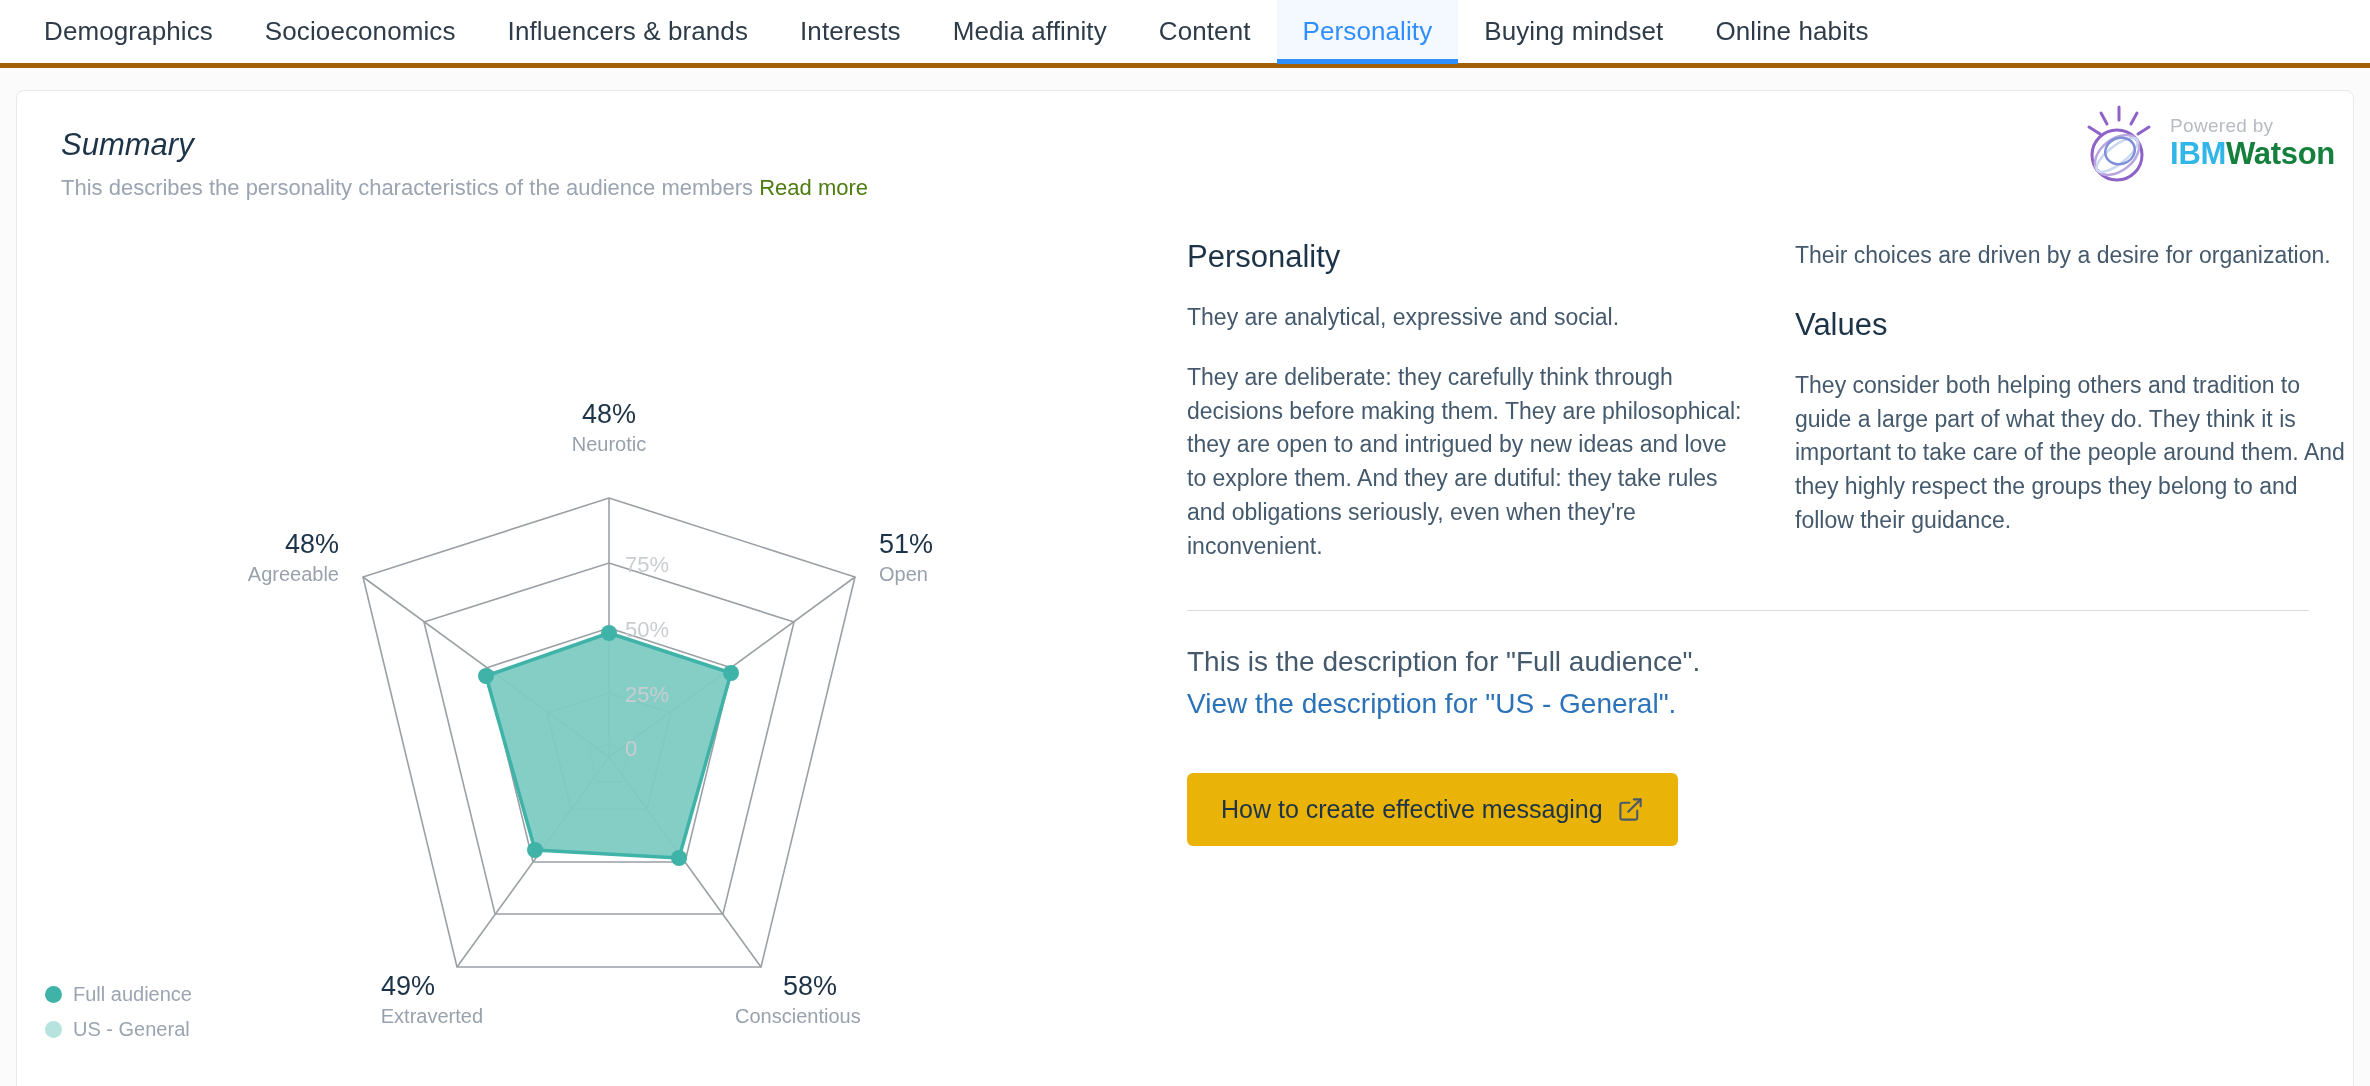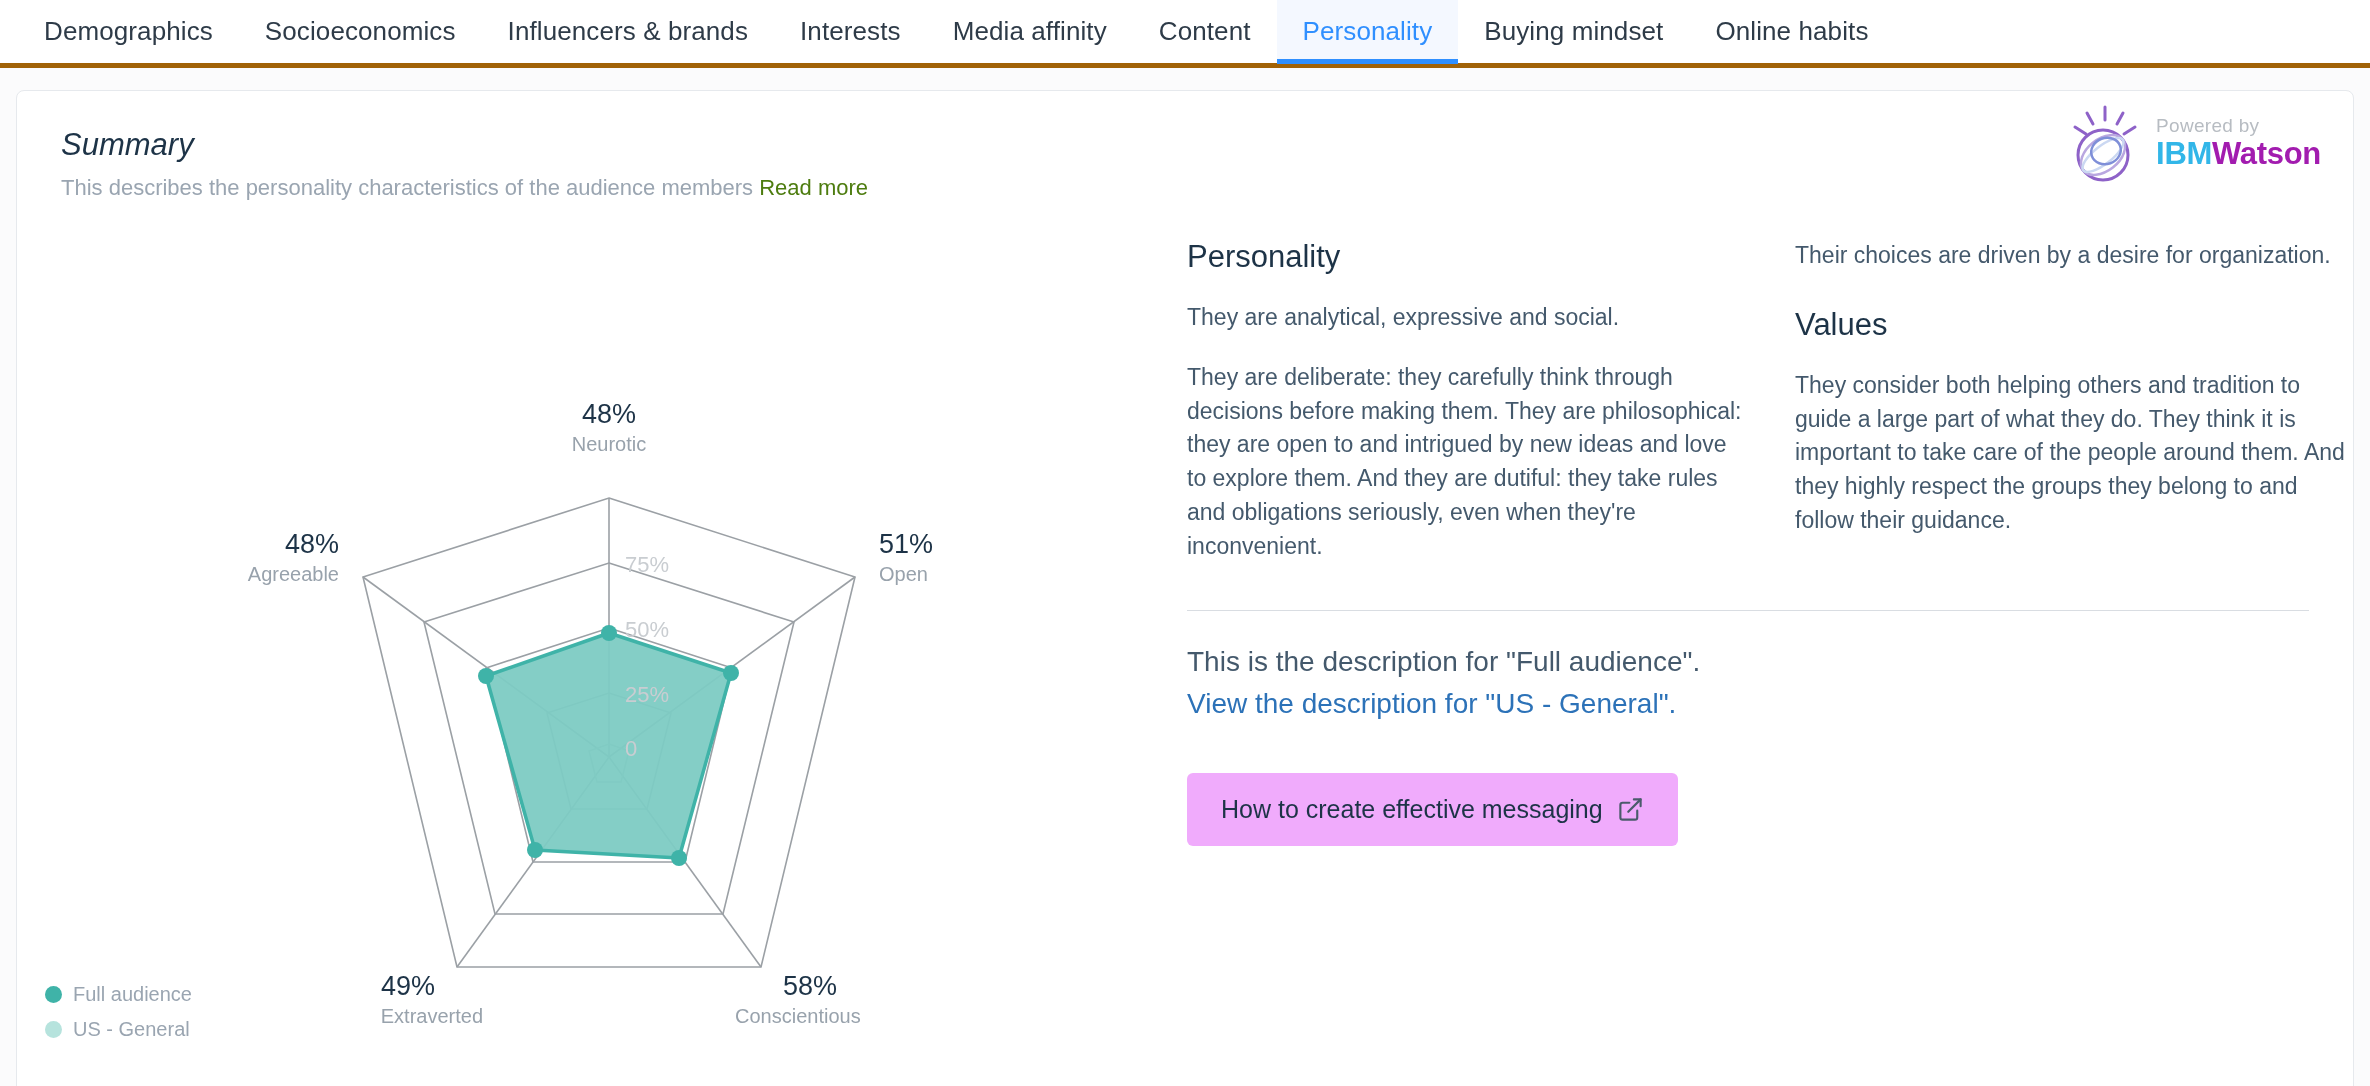--- a/index.html
+++ b/index.html
@@ -71,32 +71,32 @@
   }
   .card-sub .read-more {
     color: #4d7c0f;
     cursor: pointer;
     margin-top: 31px;
   }
 
   
   .watson {
     position: absolute;
-    top: 10px; right: 32px;
+    top: 10px; right: 18px;
     display: flex; align-items: center;
     gap: 8px;
   }
   .watson-text { line-height: 1; padding-bottom: 4px; }
   .watson-powered {
     font-size: 19px; color: #b7bcc2; letter-spacing: .3px;
     display: block; margin-bottom: 3px;
   }
   .watson-name { font-size: 31px; font-weight: bold; letter-spacing: -.3px; }
   .watson-ibm { color: #32b6e8; }
-  .watson-wat { color: #a21caf; }
+  .watson-wat { color: #15803d; }
 
   
   .card-body { display: flex; padding: 0; }
 
   .chart-pane {
     width: 1170px;
     position: relative;
     height: 900px;
   }
   .legend {
@@ -149,21 +149,21 @@
     line-height: 1.5;
     color: #44596c;
   }
   .desc-link { color: #2c72b8; cursor: pointer; display: block; }
 
   .cta {
     margin-top: 48px;
     display: inline-flex;
     align-items: center;
     gap: 14px;
-    background: #f0abfc;
+    background: #eab308;
     border: none;
     border-radius: 6px;
     padding: 22px 34px;
     font-size: 25px;
     color: #1d3347;
     font-family: "Liberation Sans", sans-serif;
     cursor: pointer;
     align-self: flex-start;
   }
   .ext-icon { display: block; }

